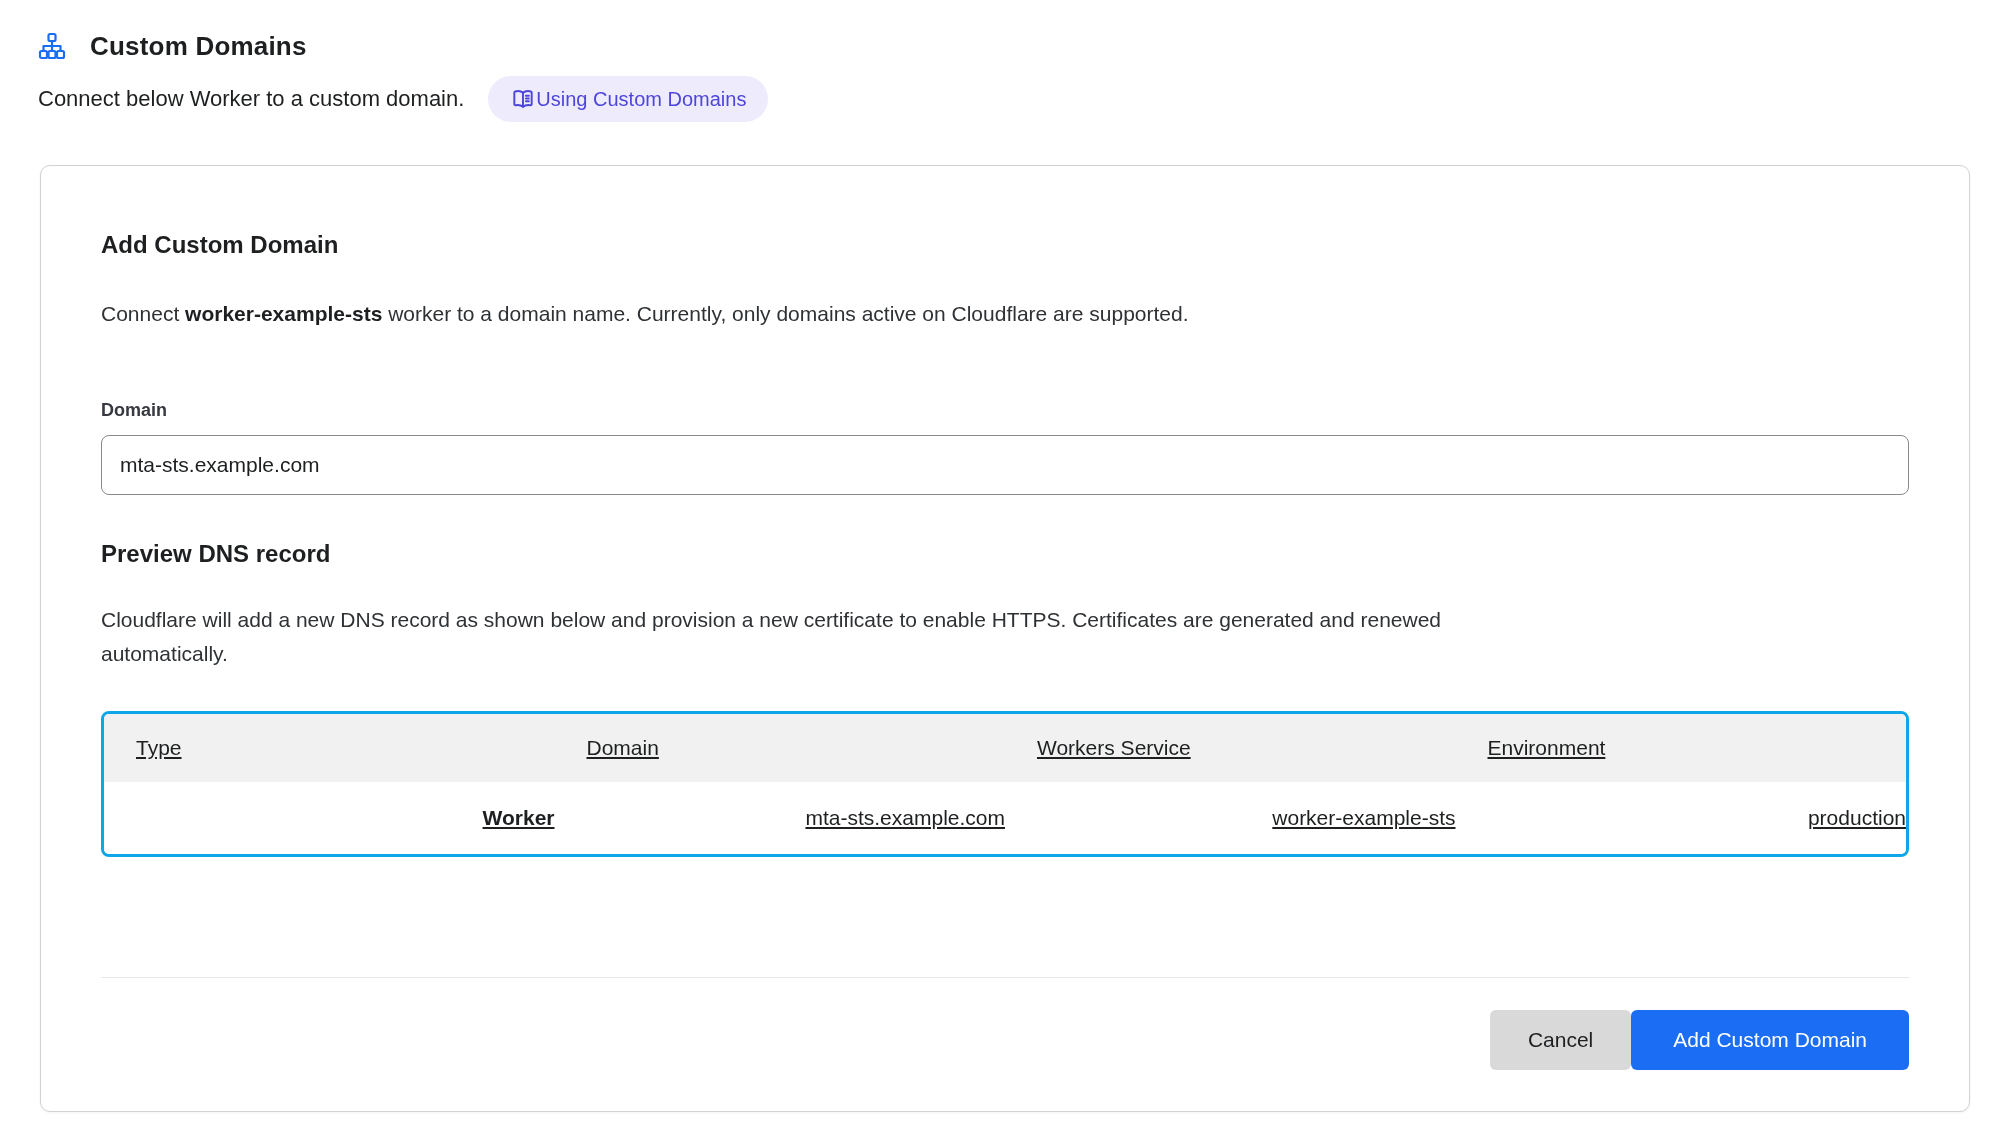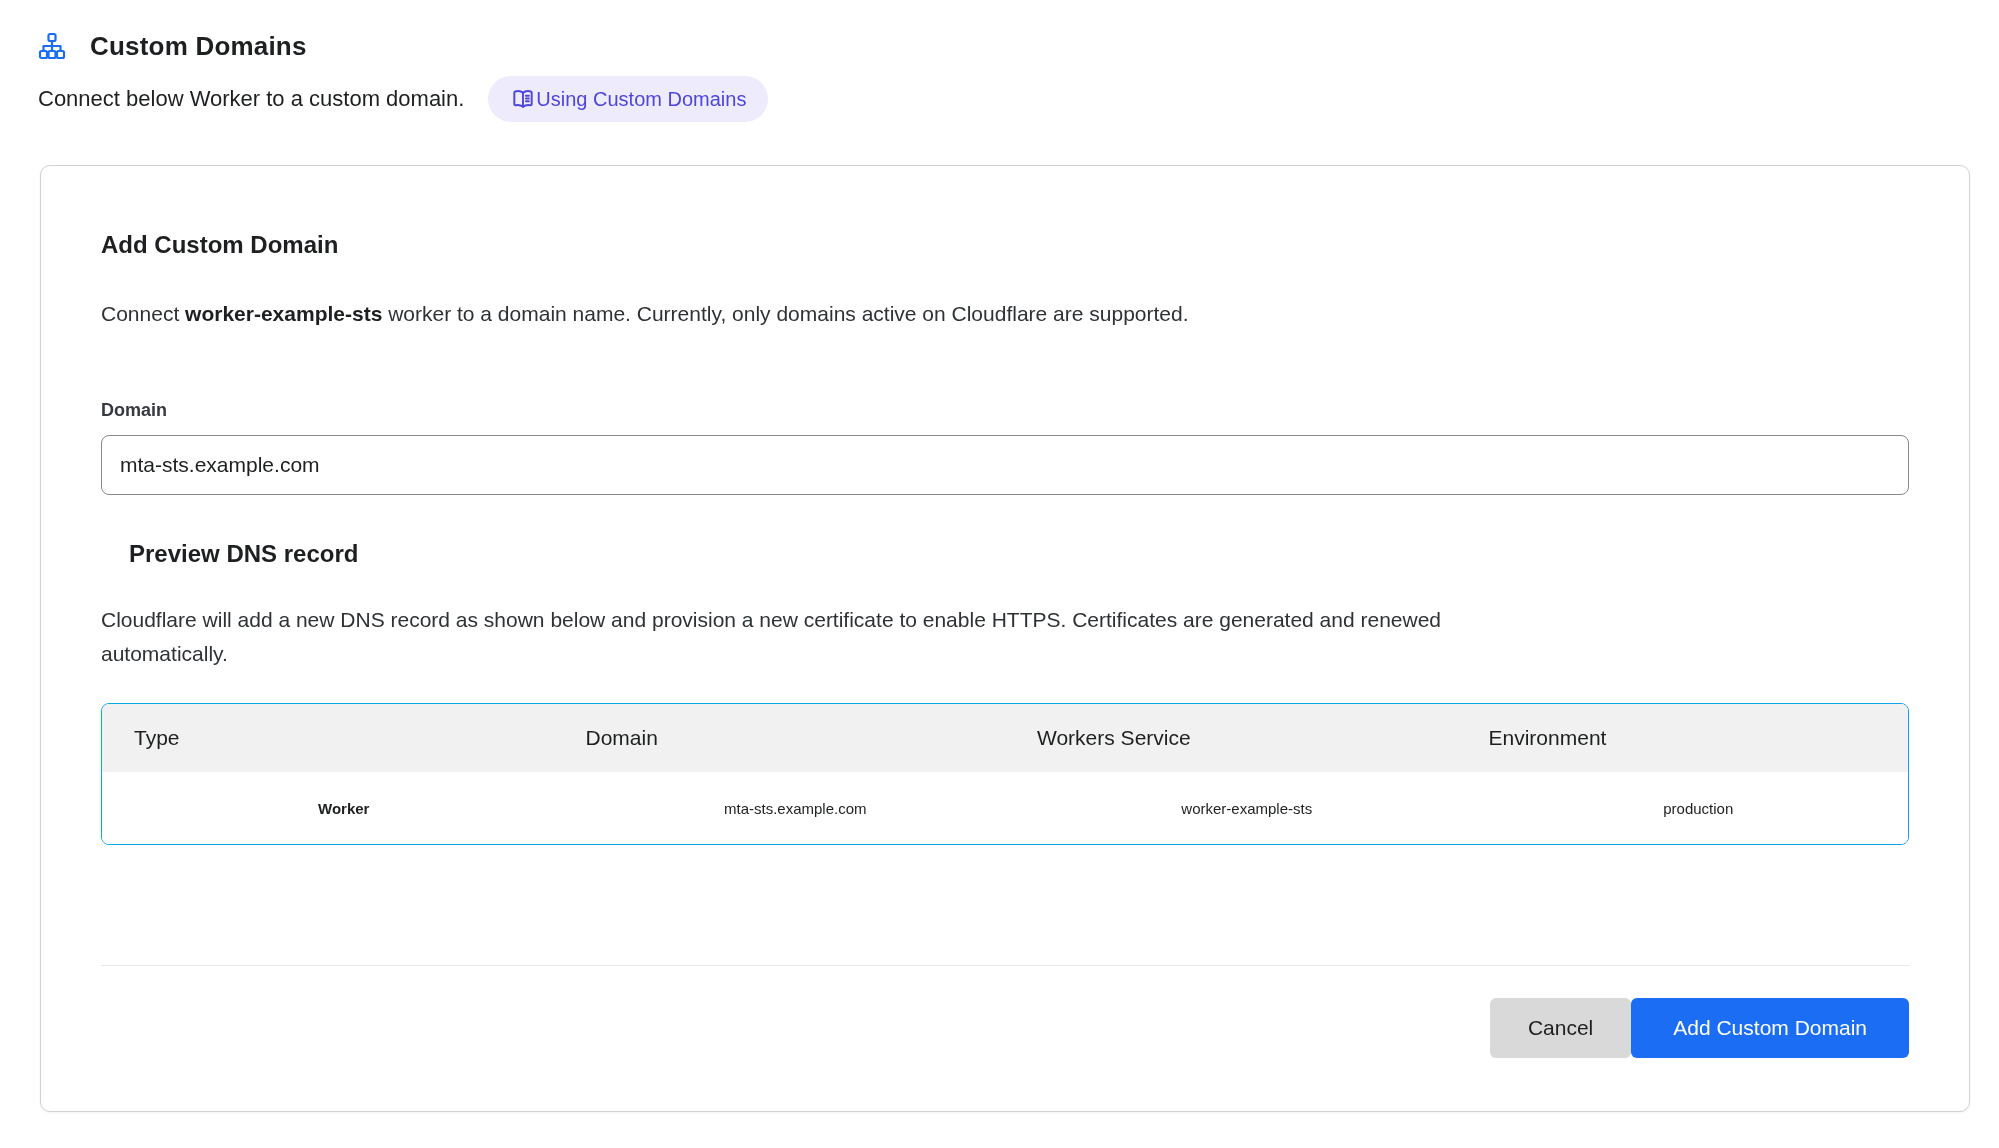--- a/index.html
+++ b/index.html
@@ -53,45 +53,46 @@
   }
   .domain-input {
     display: block; margin-top: 14px;
     width: 100%; height: 60px;
     border: 1px solid #8a8a8a; border-radius: 8px;
     padding: 0 18px;
     font-family: inherit; font-size: 21px; color: #1d1f20;
     background: #ffffff; outline: none;
   }
 
-  .preview-heading { margin-top: 44px; margin-left: 28px; }
+  .preview-heading { margin-top: 44px; }
   .preview-desc {
     margin: 34px 0 0 0; max-width: 1450px;
     font-size: 21px; line-height: 34px; color: #2f3235;
   }
 
   
   .dns-table-wrap {
-    margin-top: 32px;
-    border: 1px solid #0ea5e9; border-radius: 8px;
+    margin-top: 40px;
+    border: 3px solid #0ea5e9; border-radius: 8px;
     overflow: hidden;
+    text-decoration: underline;
   }
   table.dns-table {
     width: 100%;
     border-collapse: collapse; table-layout: fixed;
   }
   .dns-table th {
     background: #f1f1f1; height: 68px;
     text-align: left; padding: 0 0 0 32px;
     font-size: 21px; font-weight: 500; color: #1d1f20;
   }
   .dns-table td {
     background: #ffffff; height: 72px;
-    text-align: center; padding: 0 0 0 32px;
-    font-size: 15px; font-weight: 400; color: #1d1f20;
+    text-align: right; padding: 0 0 0 32px;
+    font-size: 21px; font-weight: 400; color: #1d1f20;
   }
   .dns-table td.cell-type { font-weight: 700; }
 
   
   .divider {
     border: none; border-top: 1px solid #e7e7e7;
     margin: 120px 0 0 0;
   }
   .card-footer {
     margin-top: 32px;

